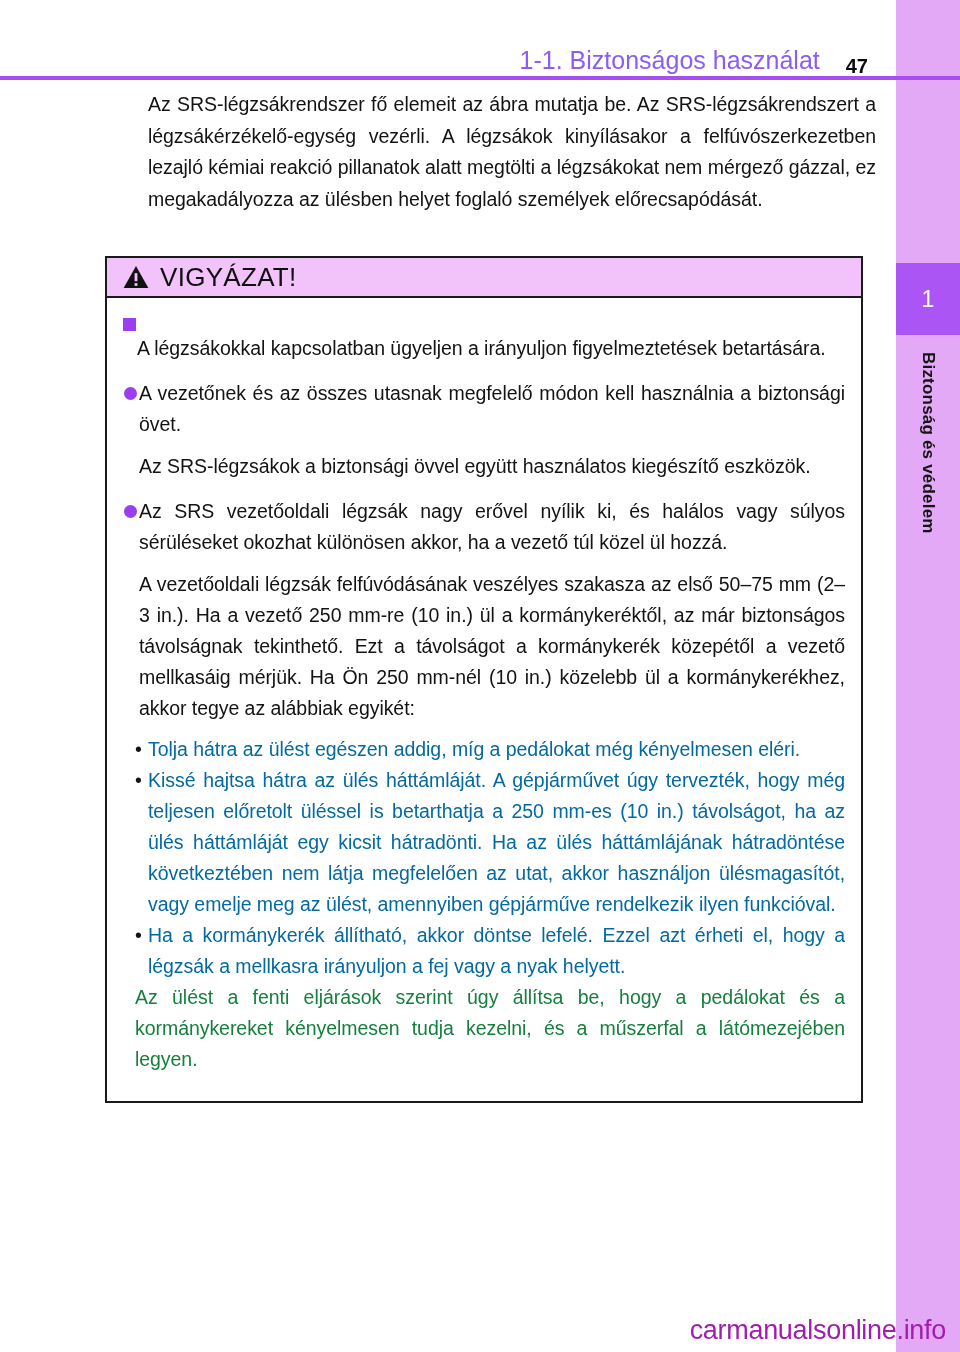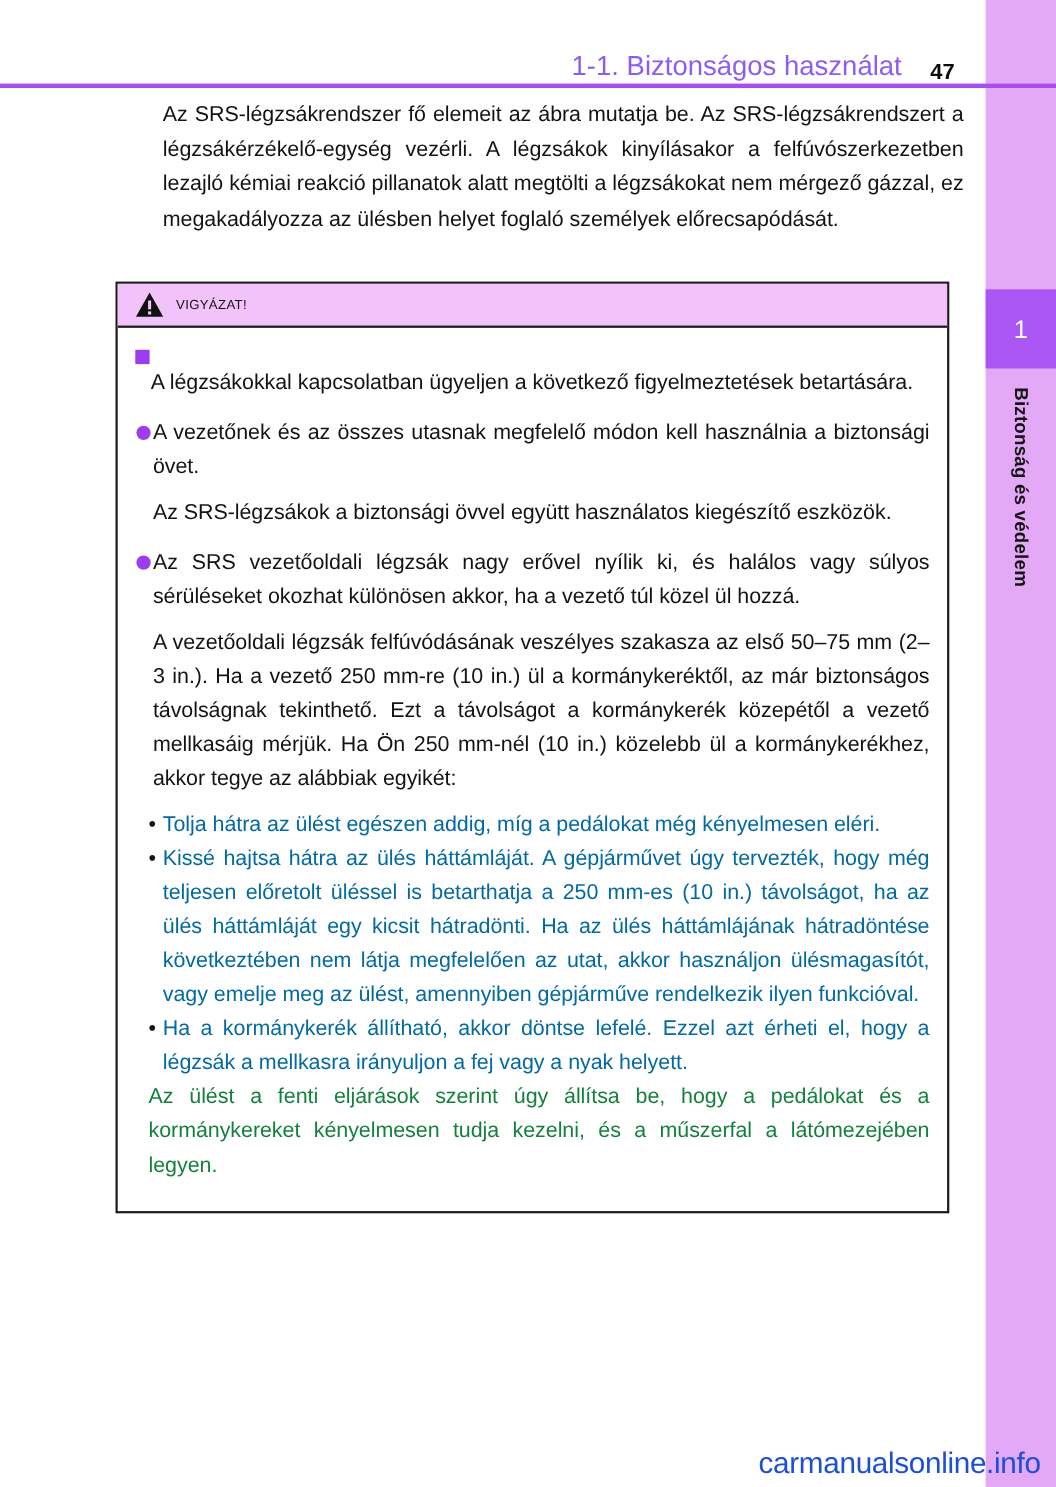--- a/index.html
+++ b/index.html
@@ -132,21 +132,21 @@
     padding-left: 16px;
     gap: 11px;
   }
   .warn-tri {
     width: 26px;
     height: 24px;
     flex: 0 0 auto;
     display: block;
   }
   .warn-head-label {
-    font-size: 12px;
+    font-size: 26px;
     color: #101010;
     line-height: 1;
     letter-spacing: 0.3px;
   }
 
   .warn-body {
     padding: 14px 16px 26px 16px;
   }
 
   .sq-heading {
@@ -248,21 +248,21 @@
     padding-left: 12px;
     letter-spacing: -0.05px;
   }
 
   
   .watermark {
     position: absolute;
     right: 14px;
     bottom: 8px;
     font-size: 27px;
-    color: #1d4ed8;
+    color: #a21caf;
     letter-spacing: -0.3px;
     line-height: 1;
   }
 </style>
 </head>
 <body>
 
 <div class="side-strip"></div>
 <div class="side-tab">
   <span class="side-tab-num">1</span>
@@ -291,21 +291,21 @@
     </svg>
     <span class="warn-head-label">VIGYÁZAT!</span>
   </div>
 
   <div class="warn-body">
 
     <div class="sq-heading">
       <span class="sq-marker"></span>
     </div>
 
-    <p class="plain-para">A légzsákokkal kapcsolatban ügyeljen a következő figyelmeztetések betartására.</p>
+    <p class="plain-para">A légzsákokkal kapcsolatban ügyeljen a irányuljon figyelmeztetések betartására.</p>
 
     <div class="bullet-item">
       <span class="bullet-dot"></span>
       <div class="bullet-body">
         <p>A vezetőnek és az összes utasnak megfelelő módon kell használnia a biztonsági övet.</p>
         <p>Az SRS-légzsákok a biztonsági övvel együtt használatos kiegészítő eszközök.</p>
       </div>
     </div>
 
     <div class="bullet-item">

